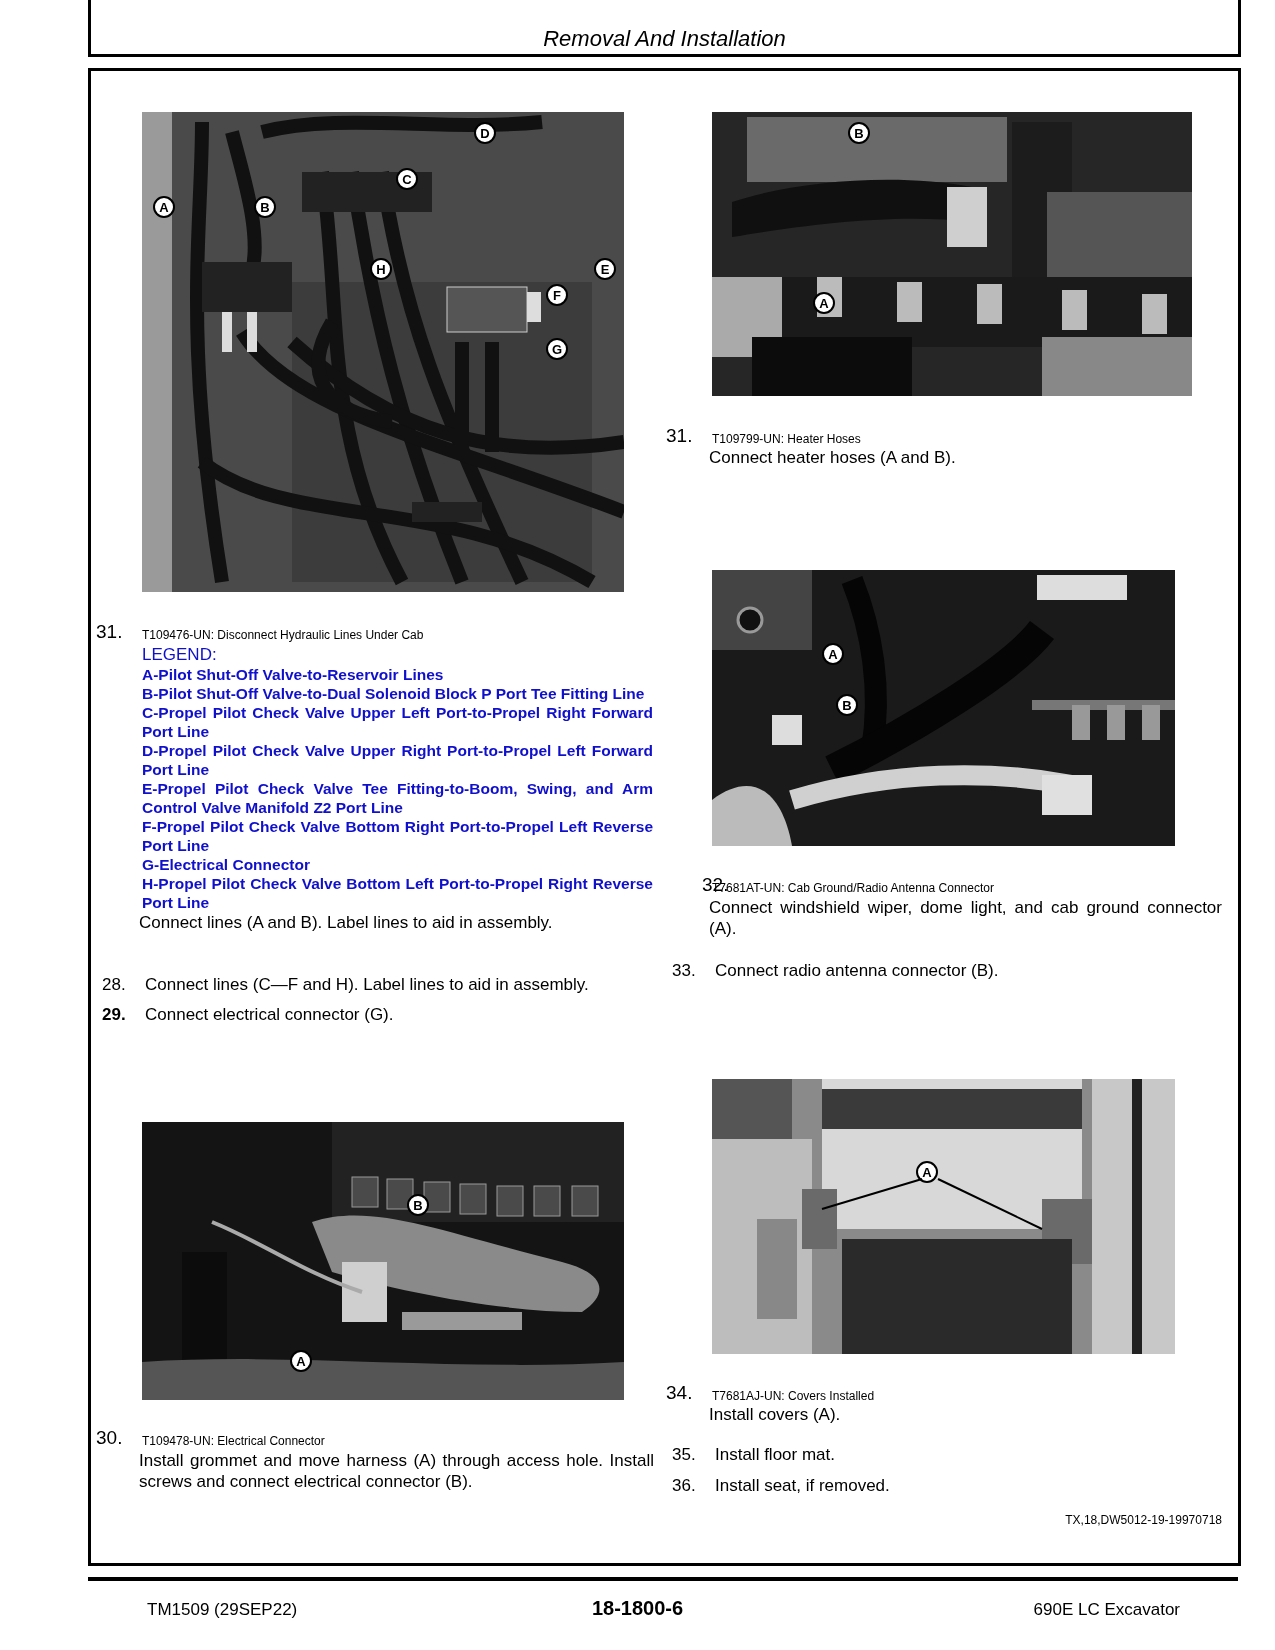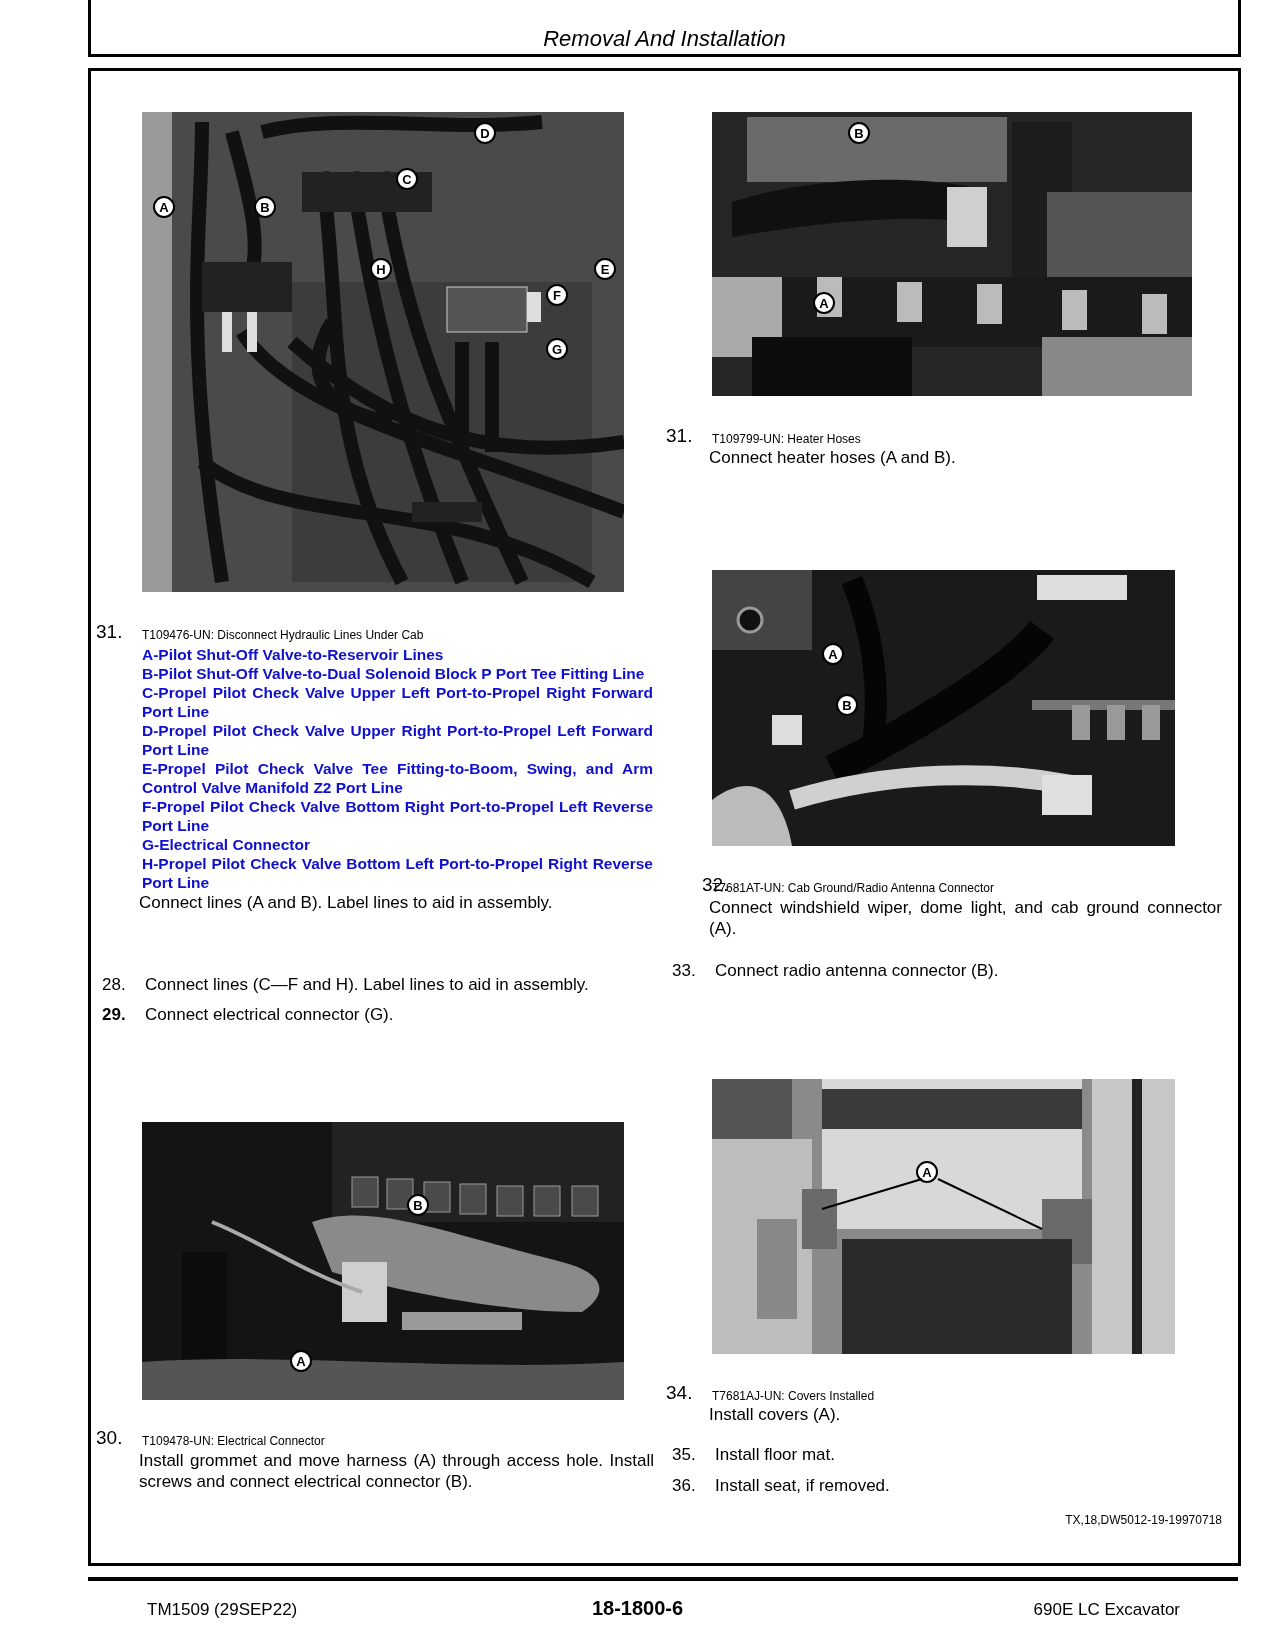--- a/index.html
+++ b/index.html
@@ -71,20 +71,21 @@
   <div class="callout" style="left:332px; top:10px;">D</div>
   <div class="callout" style="left:452px; top:146px;">E</div>
   <div class="callout" style="left:404px; top:172px;">F</div>
   <div class="callout" style="left:404px; top:226px;">G</div>
   <div class="callout" style="left:228px; top:146px;">H</div>
 </div>
 
 <div class="abs stepnum" style="left:96px; top:621px;">31.</div>
 <div class="abs caption" style="left:142px; top:628px;">T109476-UN: Disconnect Hydraulic Lines Under Cab</div>
 <div class="abs" style="left:142px; top:645px; width:511px;">
+  <div class="legend-title">LEGEND:</div>
   <div class="legend">A-Pilot Shut-Off Valve-to-Reservoir Lines</div>
   <div class="legend">B-Pilot Shut-Off Valve-to-Dual Solenoid Block P Port Tee Fitting Line</div>
   <div class="legend">C-Propel Pilot Check Valve Upper Left Port-to-Propel Right Forward Port Line</div>
   <div class="legend">D-Propel Pilot Check Valve Upper Right Port-to-Propel Left Forward Port Line</div>
   <div class="legend">E-Propel Pilot Check Valve Tee Fitting-to-Boom, Swing, and Arm Control Valve Manifold Z2 Port Line</div>
   <div class="legend">F-Propel Pilot Check Valve Bottom Right Port-to-Propel Left Reverse Port Line</div>
   <div class="legend">G-Electrical Connector</div>
   <div class="legend">H-Propel Pilot Check Valve Bottom Left Port-to-Propel Right Reverse Port Line</div>
   <div class="body-text" style="margin-left:-3px;">Connect lines (A and B). Label lines to aid in assembly.</div>
 </div>

